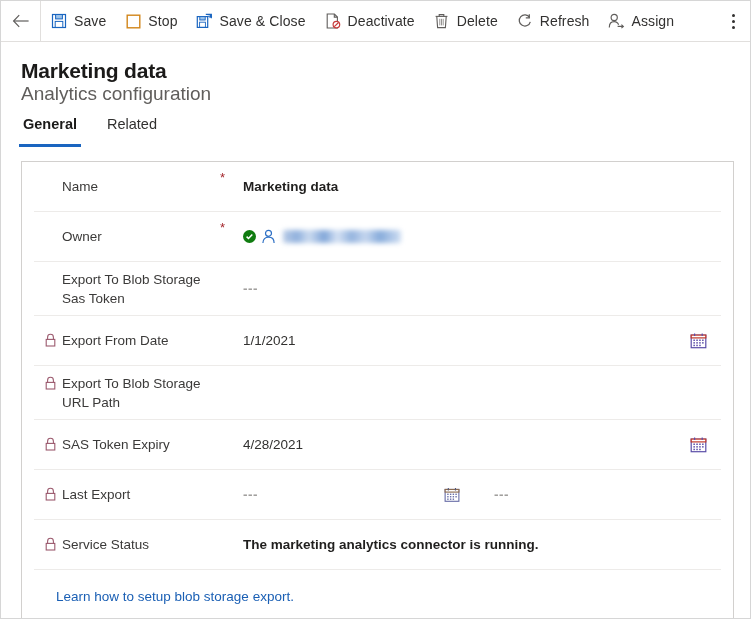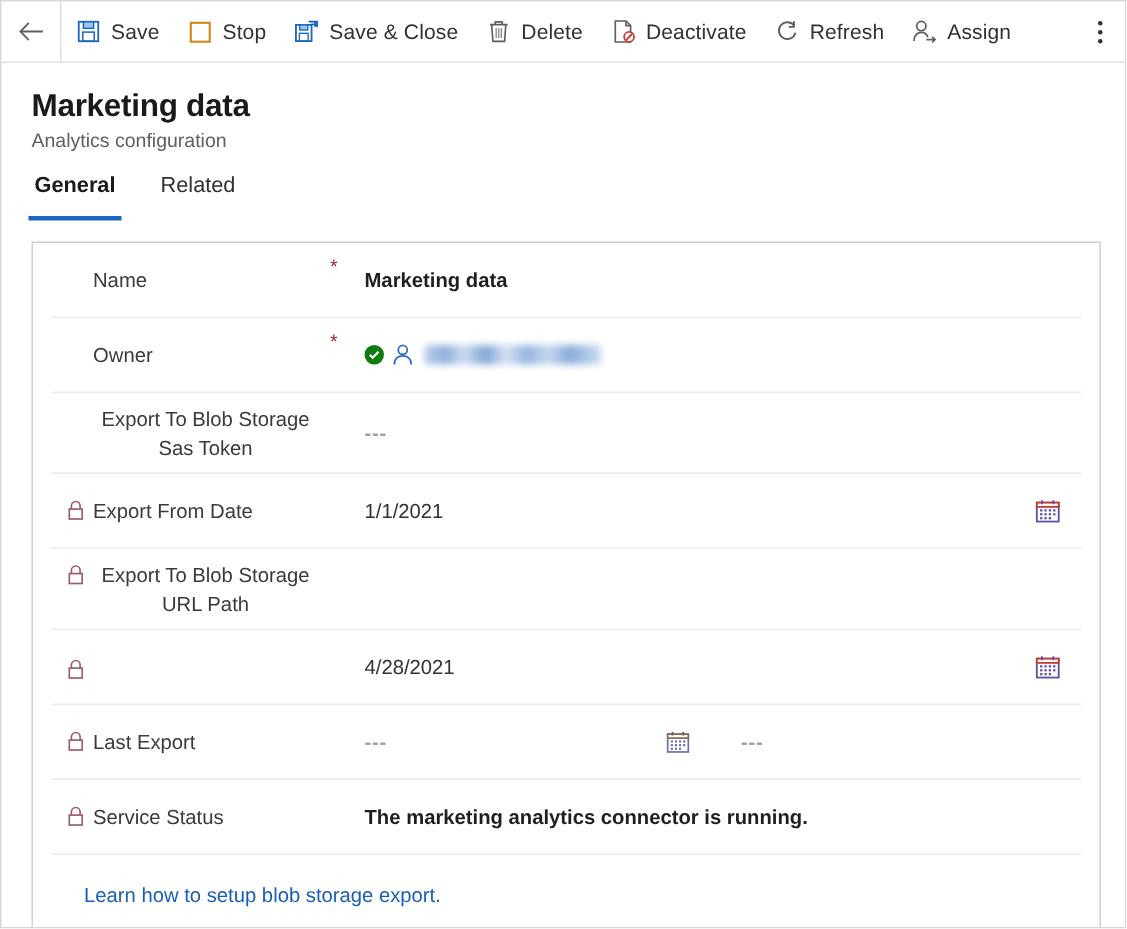--- a/index.html
+++ b/index.html
@@ -94,21 +94,21 @@
     padding: 16px 0 0 20px;
   }
   .page-title {
     font-size: 21px;
     font-weight: bold;
     color: #1b1a19;
     line-height: 26px;
     letter-spacing: -.2px;
   }
   .page-subtitle {
-    font-size: 13px;
+    font-size: 19px;
     color: #605e5c;
     line-height: 18px;
     margin-top: 1px;
   }
 
   
   .tabs {
     display: flex;
     align-items: flex-end;
     padding: 0 0 0 20px;
@@ -175,21 +175,20 @@
     flex: 0 0 13px;
     margin-right: 5px;
     margin-top: 2px;
     position: relative;
   }
   .lbl-text {
     font-size: 13.5px;
     color: #3b3a39;
     line-height: 19px;
     max-width: 150px;
-    text-align: center;
   }
   .label-cell.no-lock {
     padding-left: 28px;
   }
   .req {
     width: 16px;
     flex: 0 0 16px;
     color: #a4262c;
     font-size: 13px;
     line-height: 8px;
@@ -341,40 +340,40 @@
           <rect x="3.6" y="9.2" width="5.8" height="5.2" fill="none" stroke="#1a65c0" stroke-width=".9"></rect>
           <path d="M9.8 1.4 H15.4 V5.2" fill="none" stroke="#1a65c0" stroke-width="1.1"></path>
           <path d="M11.6 3.2 H15.2 M13.6 1.6 L15.4 3.2 L13.6 4.8" fill="none" stroke="#1a65c0" stroke-width="1.1"></path>
         </svg>
       </span>
       <span class="lbl">Save &amp; Close</span>
     </div>
 
     <div class="cmd-btn">
       <span class="ic">
+        <svg width="16" height="16" viewBox="0 0 16 16">
+          <path d="M2.2 1 H9.4 L12.4 4 V15 H2.2 Z" fill="none" stroke="#605e5c" stroke-width="1.1"></path>
+          <path d="M9.3 1.1 V4.1 H12.3" fill="none" stroke="#605e5c" stroke-width="1.1"></path>
+          <circle cx="11.4" cy="11.6" r="3.3" fill="#ffffff" stroke="#c83c3c" stroke-width="1.2"></circle>
+          <path d="M9.3 13.7 L13.5 9.5" stroke="#c83c3c" stroke-width="1.2"></path>
+        </svg>
+      </span>
+      <span class="lbl">Deactivate</span>
+    </div>
+
+    <div class="cmd-btn">
+      <span class="ic">
         <svg width="15" height="16" viewBox="0 0 15 16">
           <path d="M1.6 3.4 H13.4" stroke="#605e5c" stroke-width="1.1"></path>
           <path d="M5.2 3.2 V1.6 H9.8 V3.2" fill="none" stroke="#605e5c" stroke-width="1.1"></path>
           <path d="M2.8 3.6 L3.6 14.6 H11.4 L12.2 3.6" fill="none" stroke="#605e5c" stroke-width="1.1"></path>
           <path d="M5.8 5.8 V12.4 M7.5 5.8 V12.4 M9.2 5.8 V12.4" stroke="#8a8886" stroke-width=".9"></path>
         </svg>
       </span>
       <span class="lbl">Delete</span>
-    </div>
-
-    <div class="cmd-btn">
-      <span class="ic">
-        <svg width="16" height="16" viewBox="0 0 16 16">
-          <path d="M2.2 1 H9.4 L12.4 4 V15 H2.2 Z" fill="none" stroke="#605e5c" stroke-width="1.1"></path>
-          <path d="M9.3 1.1 V4.1 H12.3" fill="none" stroke="#605e5c" stroke-width="1.1"></path>
-          <circle cx="11.4" cy="11.6" r="3.3" fill="#ffffff" stroke="#c83c3c" stroke-width="1.2"></circle>
-          <path d="M9.3 13.7 L13.5 9.5" stroke="#c83c3c" stroke-width="1.2"></path>
-        </svg>
-      </span>
-      <span class="lbl">Deactivate</span>
     </div>
 
     <div class="cmd-btn">
       <span class="ic">
         <svg width="16" height="16" viewBox="0 0 16 16">
           <path d="M12.6 4.4 A5.6 5.6 0 1 0 13.3 8.8" fill="none" stroke="#605e5c" stroke-width="1.25"></path>
           <path d="M12.3 1.2 V4.9 H8.8" fill="none" stroke="#605e5c" stroke-width="1.25"></path>
         </svg>
       </span>
       <span class="lbl">Refresh</span>
@@ -507,20 +506,21 @@
     </div>
 
     <div class="row">
       <div class="label-cell">
         <span class="lock">
           <svg width="13" height="14" viewBox="0 0 13 14">
             <path d="M3.6 6.4 V4.2 A2.9 2.9 0 0 1 9.4 4.2 V6.4" fill="none" stroke="#9b5a6e" stroke-width="1.1"></path>
             <rect x="2.2" y="6.4" width="8.6" height="6.6" fill="none" stroke="#9b5a6e" stroke-width="1.1"></rect>
           </svg>
         </span>
+        <span class="lbl-text">SAS Token Expiry</span>
       </div>
       <div class="req"></div>
       <div class="value-cell">
         <span class="val plain">4/28/2021</span>
       </div>
       <span class="cal-right">
         <svg width="17" height="17" viewBox="0 0 17 17">
           <rect x="1.2" y="2.6" width="14.6" height="12.6" fill="#ffffff" stroke="#5b4ea8" stroke-width="1.2"></rect>
           <rect x="1.2" y="2.6" width="14.6" height="2.8" fill="#ffffff" stroke="#c0392b" stroke-width="1.2"></rect>
           <path d="M4.6 1 V3.6 M12.2 1 V3.6" stroke="#5b4ea8" stroke-width="1.2"></path>

